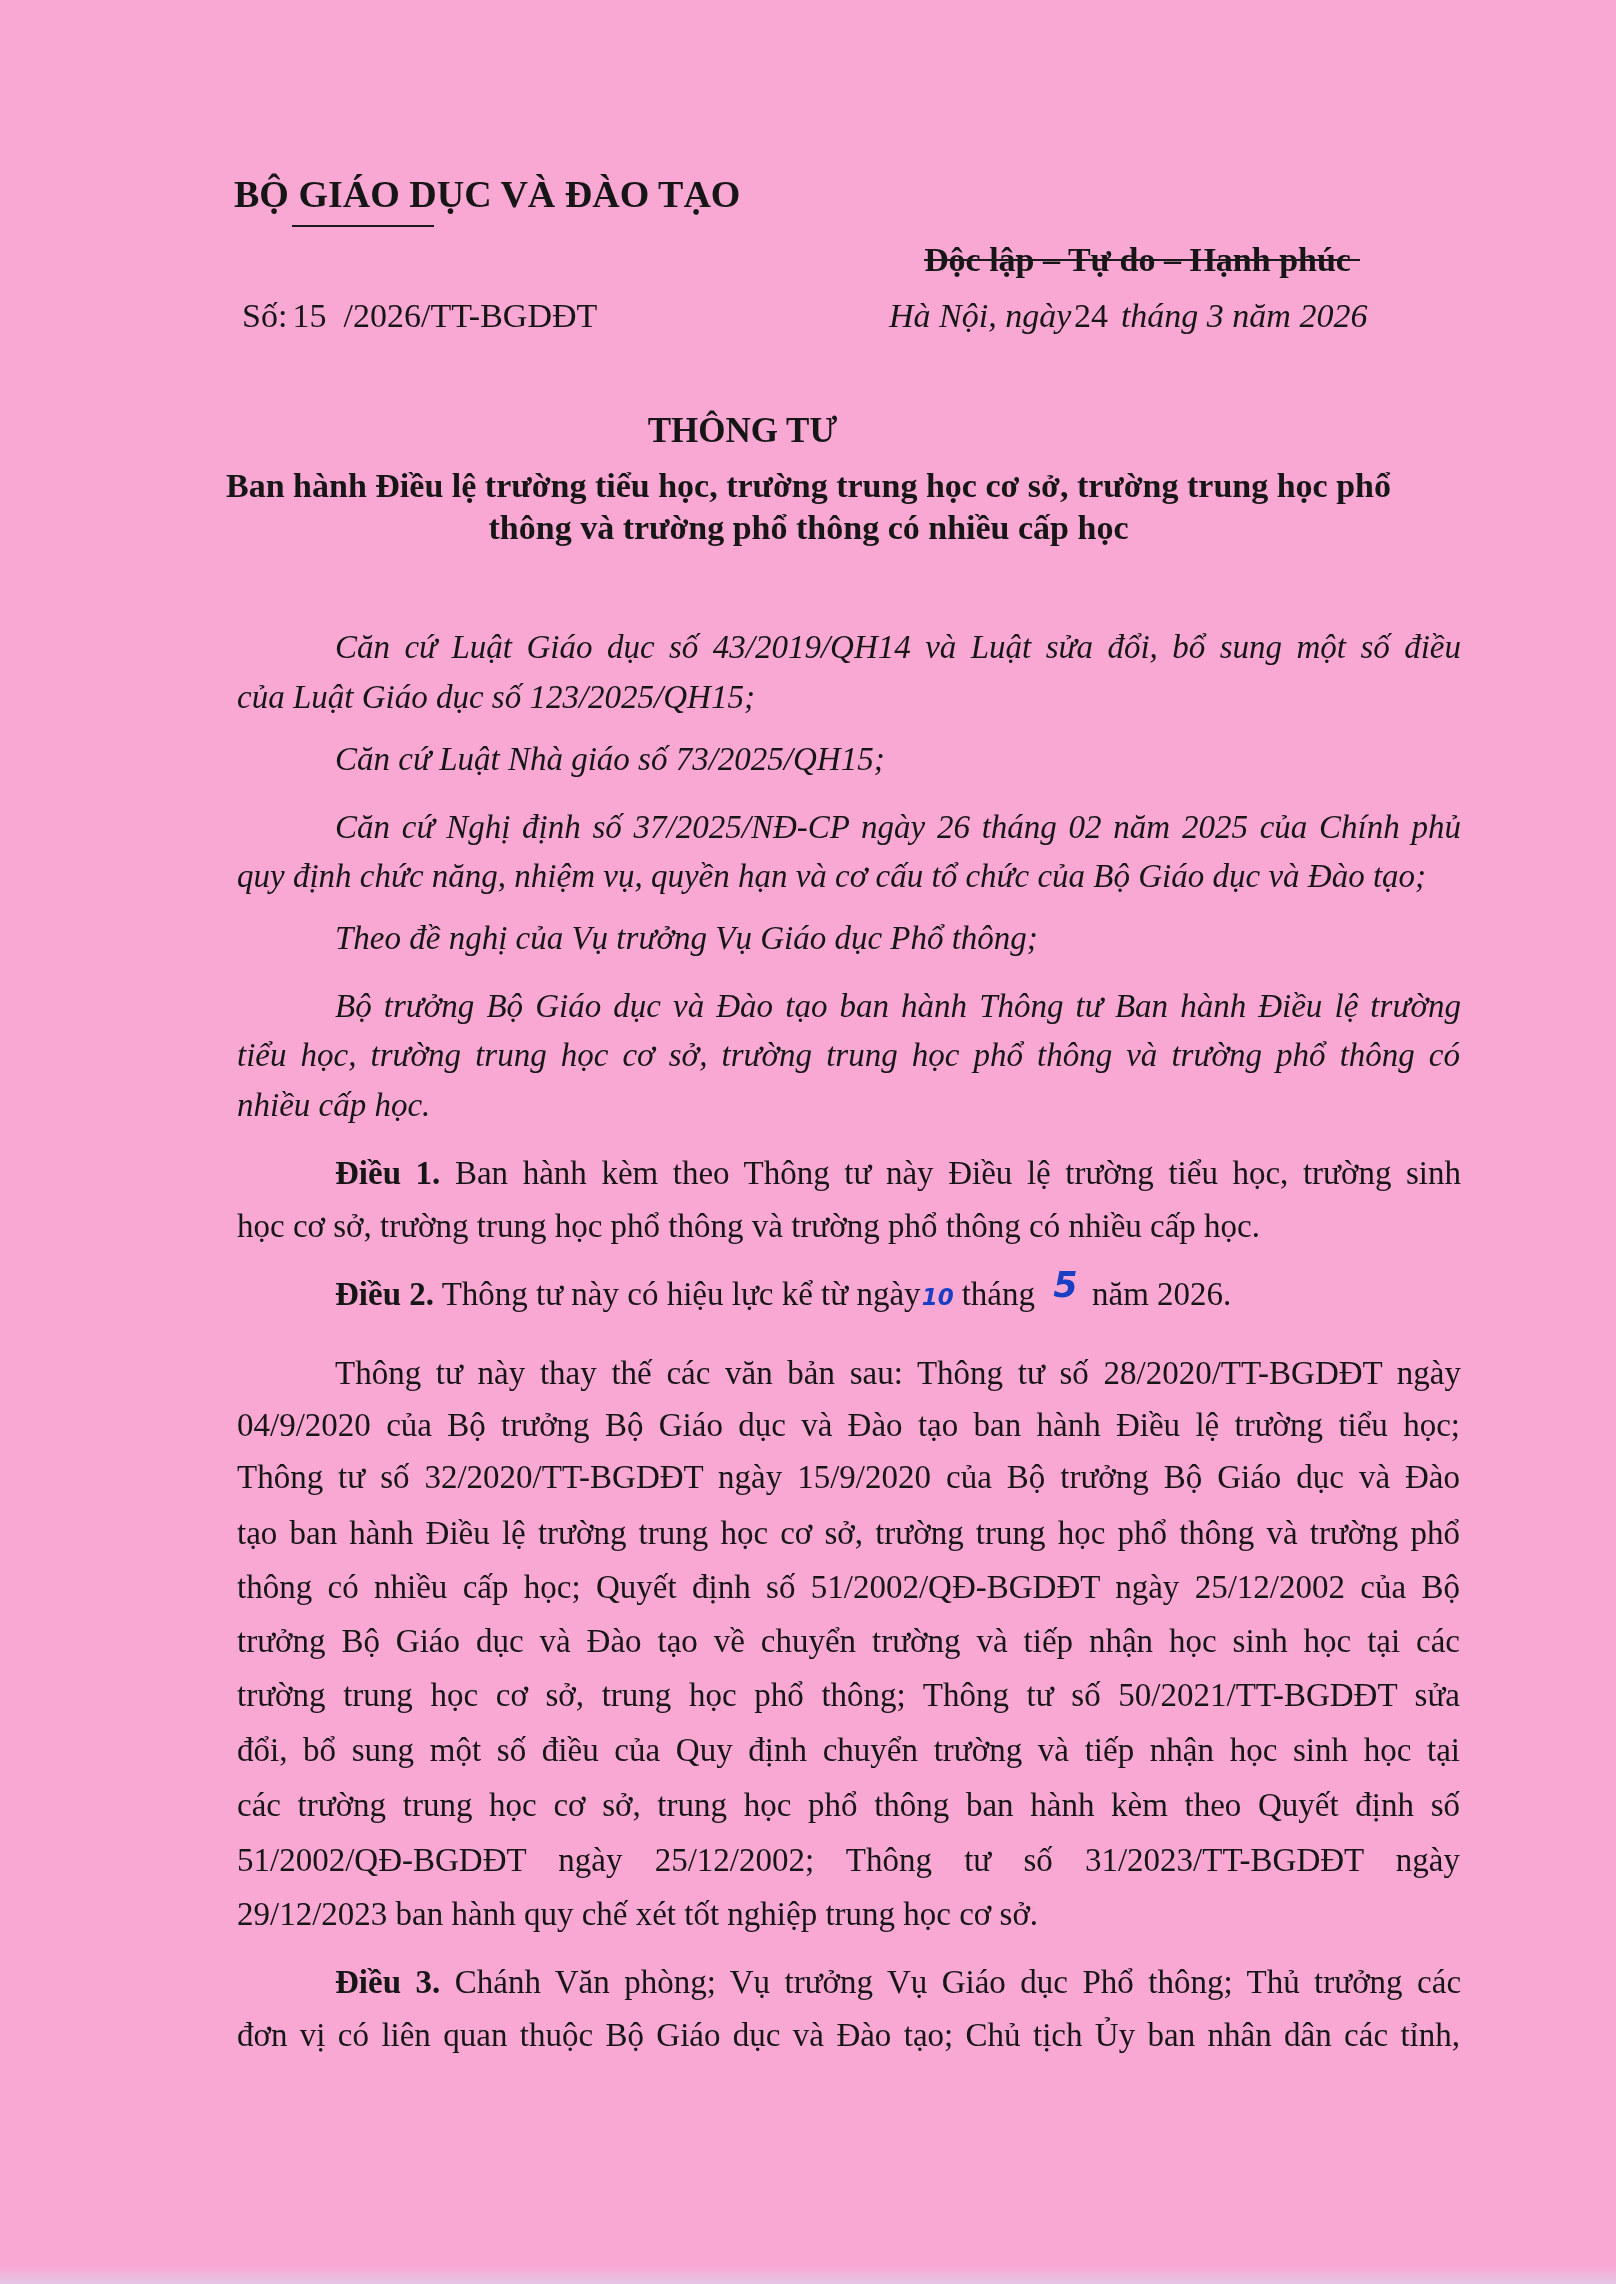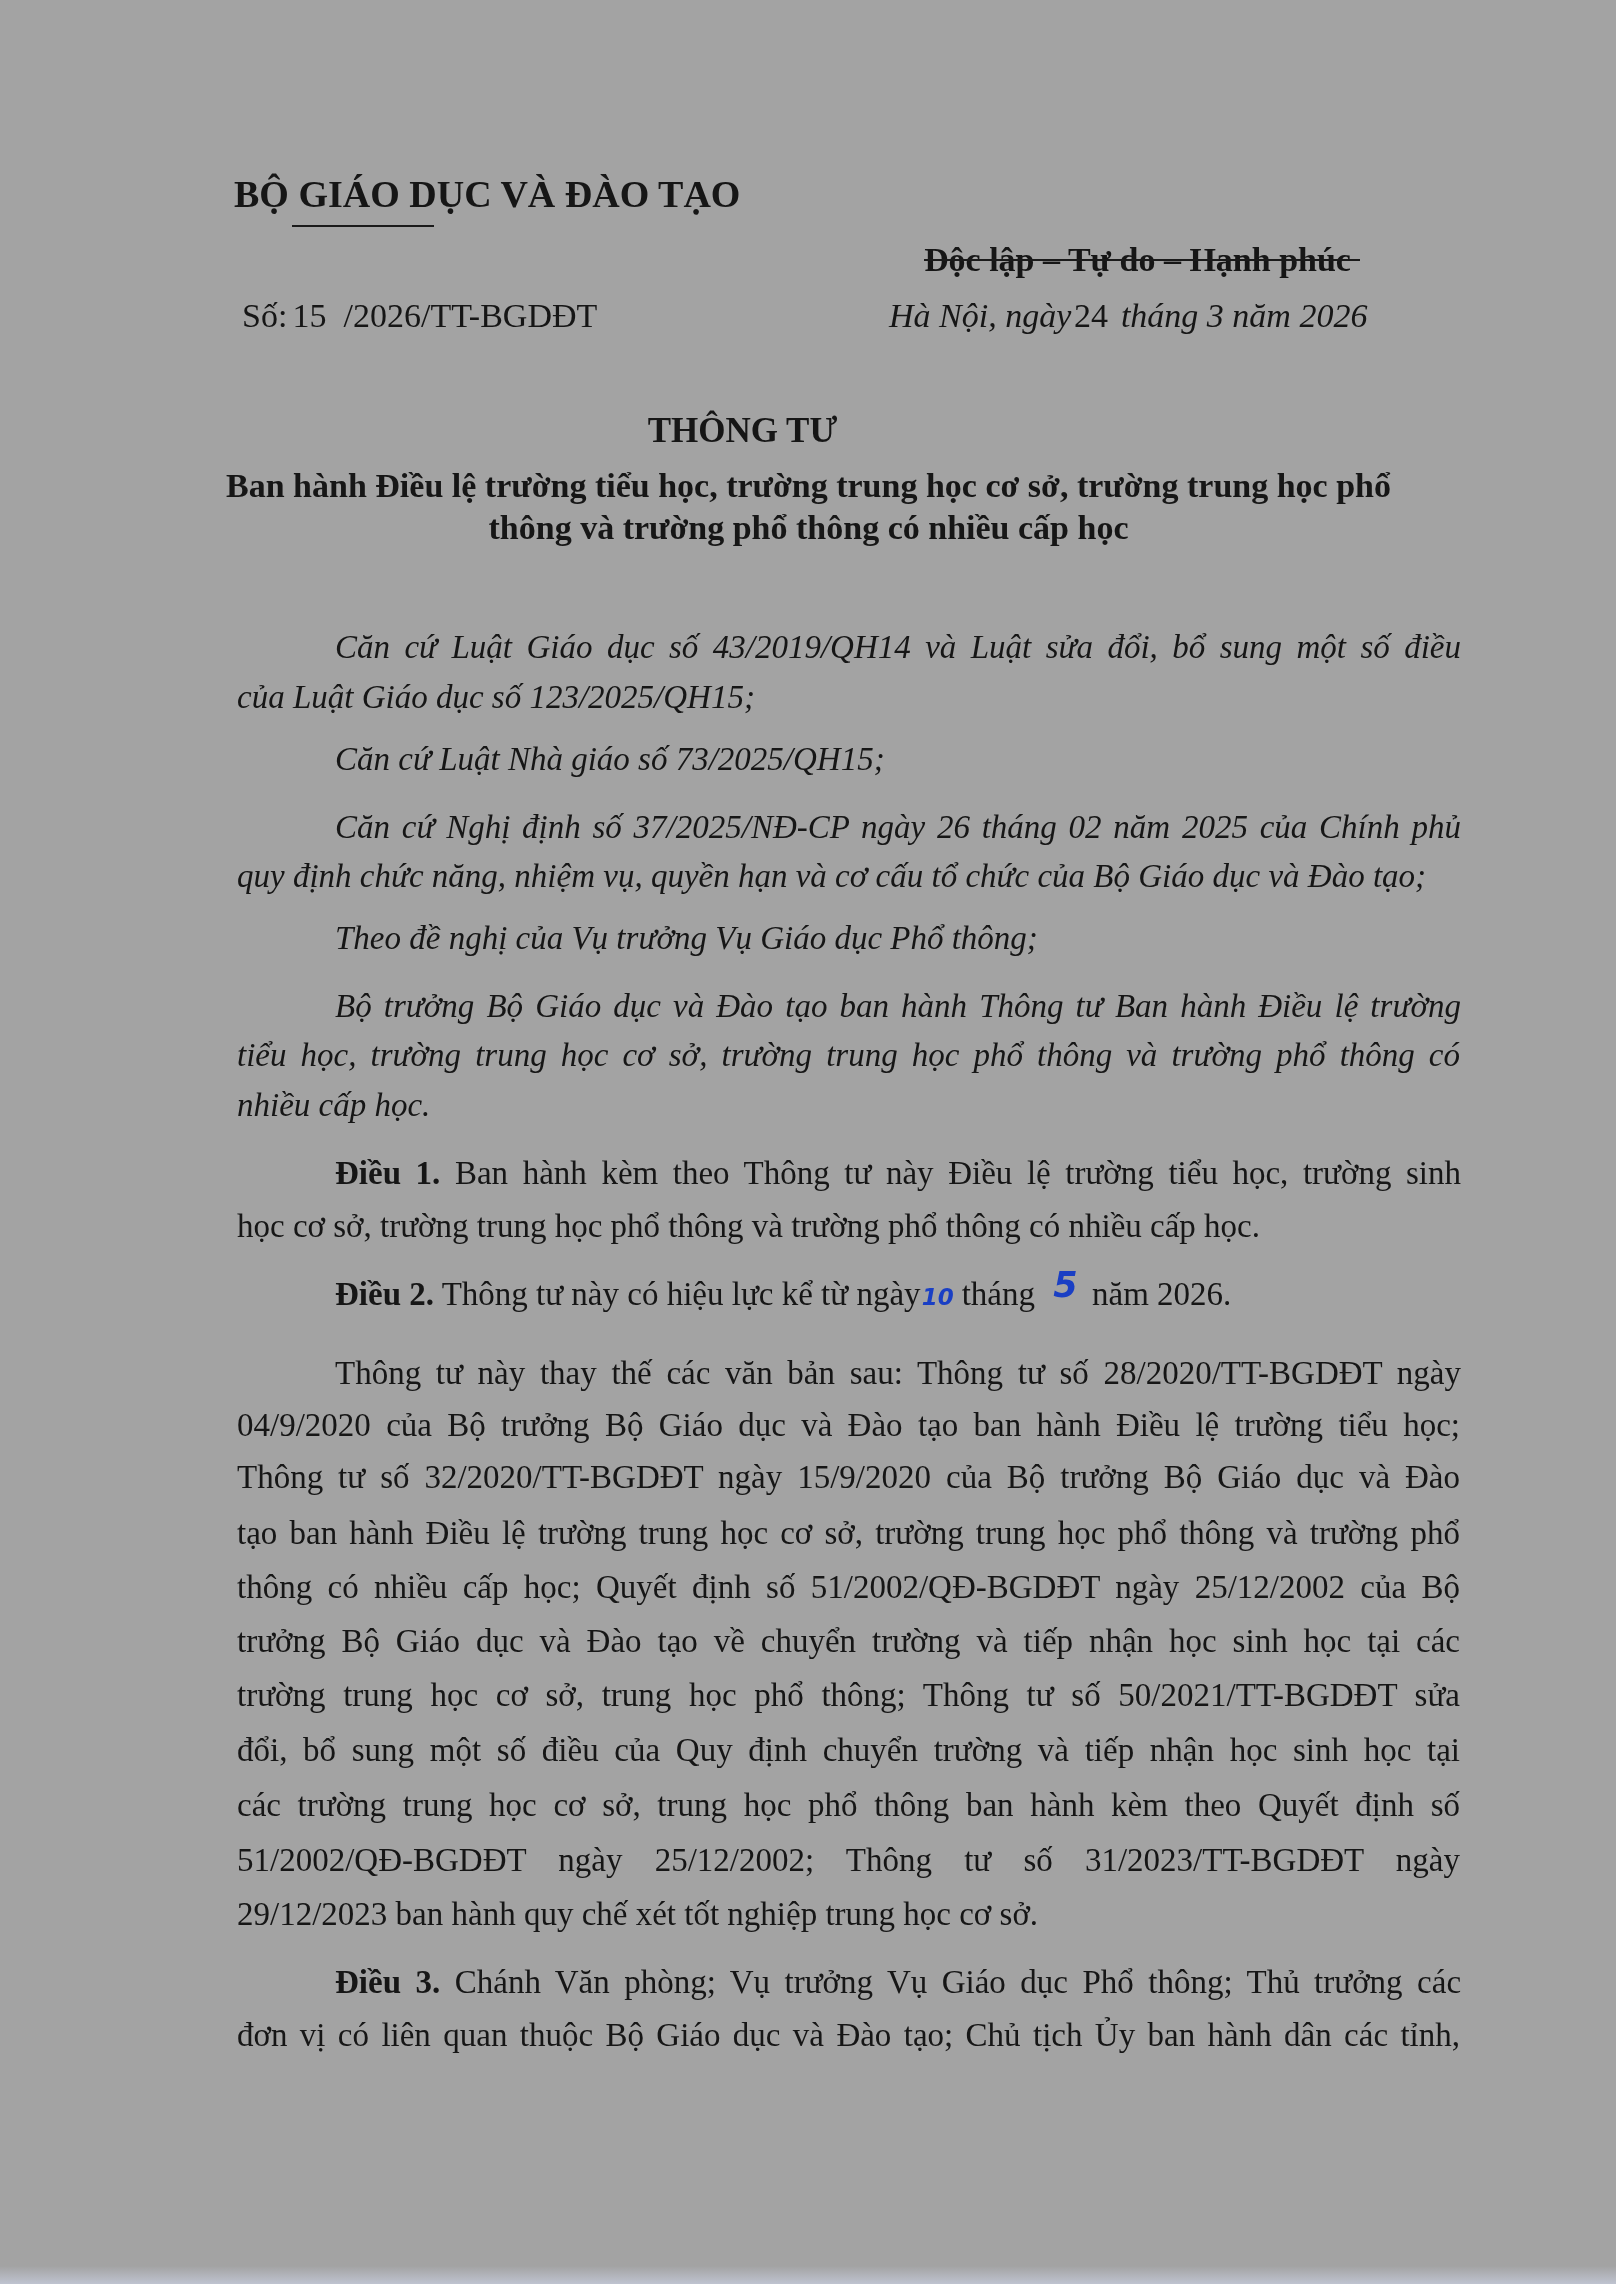--- a/index.html
+++ b/index.html
@@ -1,18 +1,18 @@
 <!DOCTYPE html>
 <html style="font-size:10.5px"><head>
 <meta charset="utf-8">
 <style>
   html, body { margin: 0; padding: 0; background: #ffffff; }
   body { width: 1617px; height: 2284px; position: relative; overflow: hidden;
          font-family: "Liberation Serif", "DejaVu Serif", serif; color: #161616; }
-  .page { position: absolute; left: 0; top: 0; width: 1617px; height: 2284px; background: #a3a3a3; }
+  .page { position: absolute; left: 0; top: 0; width: 1617px; height: 2284px; background: #f9a8d4; }
   .abs { position: absolute; white-space: nowrap; }
   .hdr { font-weight: bold; font-size: 38px; line-height: 46px; }
   .sub { font-weight: bold; font-size: 34px; line-height: 41px; }
   .meta { font-size: 34px; line-height: 41px; }
   .title { font-weight: bold; font-size: 35px; line-height: 42px; width: 1485px; text-align: center; left: 0; }
   .subtitle { font-weight: bold; font-size: 34px; line-height: 42px; width: 1617px; text-align: center; left: 0; }
   .line { font-size: 33px; line-height: 39px; left: 237px; width: 1223px; }
   .line.just { text-align: justify; text-align-last: justify; }
   .line.indent { left: 335px; width: 1126px; }
   .it { font-style: italic; }
@@ -71,17 +71,17 @@
   <div class="abs line just" style="top:1622px;">trưởng Bộ Giáo dục và Đào tạo về chuyển trường và tiếp nhận học sinh học tại các</div>
   <div class="abs line just" style="top:1676px;">trường trung học cơ sở, trung học phổ thông; Thông tư số 50/2021/TT-BGDĐT sửa</div>
   <div class="abs line just" style="top:1731px;">đổi, bổ sung  một số điều của Quy định chuyển trường và tiếp nhận học sinh học tại</div>
   <div class="abs line just" style="top:1786px;">các trường trung học cơ sở, trung học phổ thông ban hành kèm theo Quyết định số</div>
   <div class="abs line just" style="top:1841px;">51/2002/QĐ-BGDĐT ngày 25/12/2002; Thông tư số 31/2023/TT-BGDĐT ngày</div>
   <div class="abs line" style="top:1895px;">29/12/2023  ban hành quy chế xét tốt nghiệp trung học cơ sở.</div>
 
   <div class="abs line indent just" style="top:1963px;">
     <span class="b">Điều 3.</span> <span>Chánh Văn phòng; Vụ trưởng Vụ Giáo dục Phổ thông; Thủ trưởng các</span>
   </div>
-  <div class="abs line just" style="top:2016px;">đơn vị có liên quan thuộc Bộ Giáo dục và Đào tạo; Chủ tịch Ủy ban hành dân các tỉnh,</div>
+  <div class="abs line just" style="top:2016px;">đơn vị có liên quan thuộc Bộ Giáo dục và Đào tạo; Chủ tịch Ủy ban nhân dân các tỉnh,</div>
 
   <div class="scan-edge"></div>
 </div>
 
 
 </body></html>

